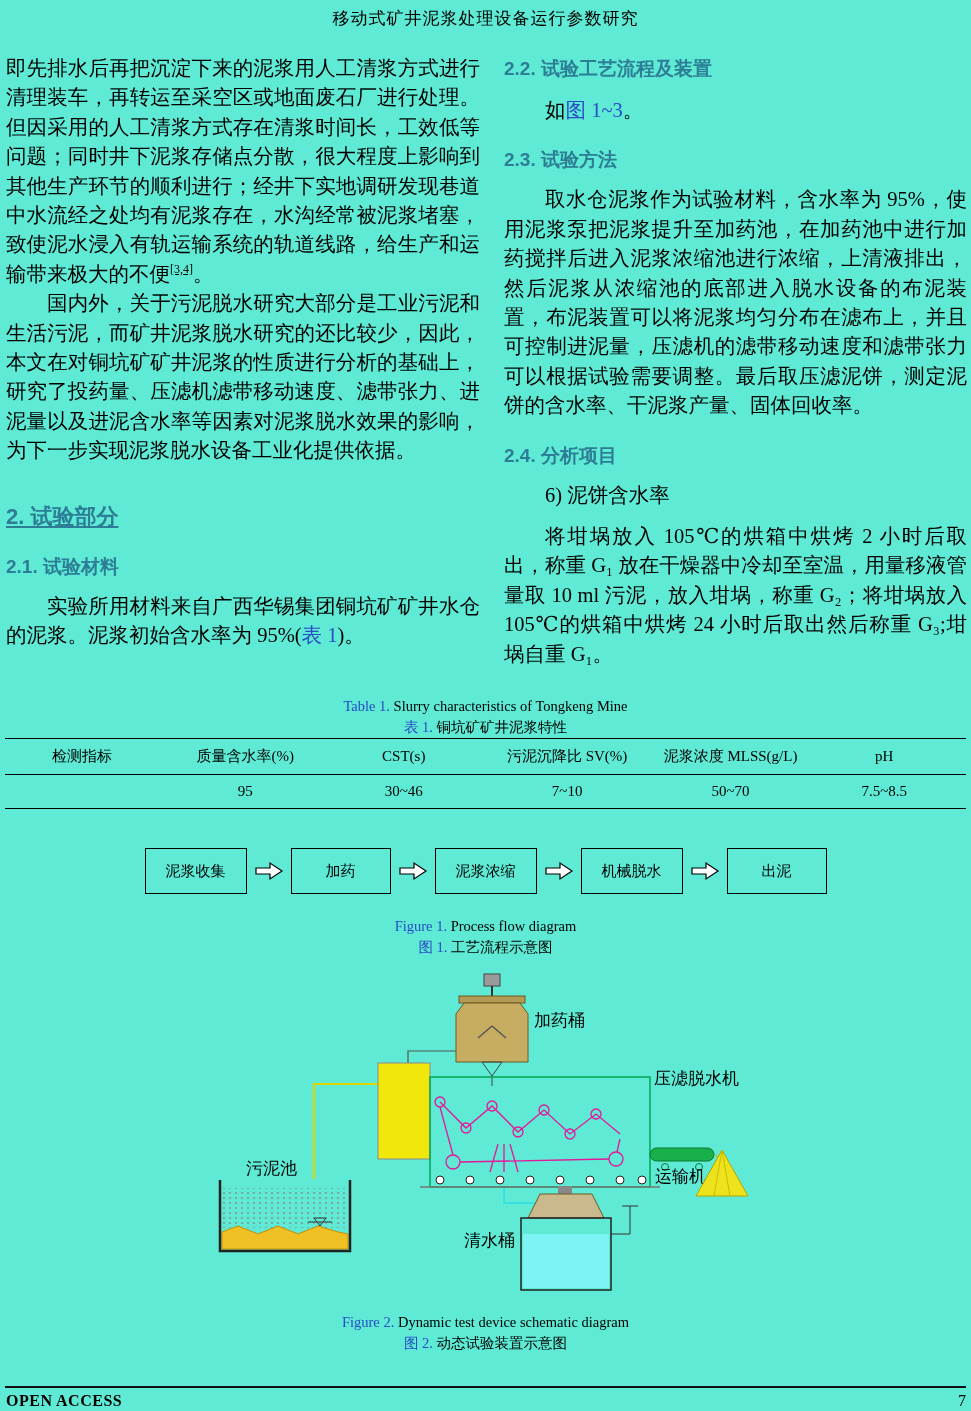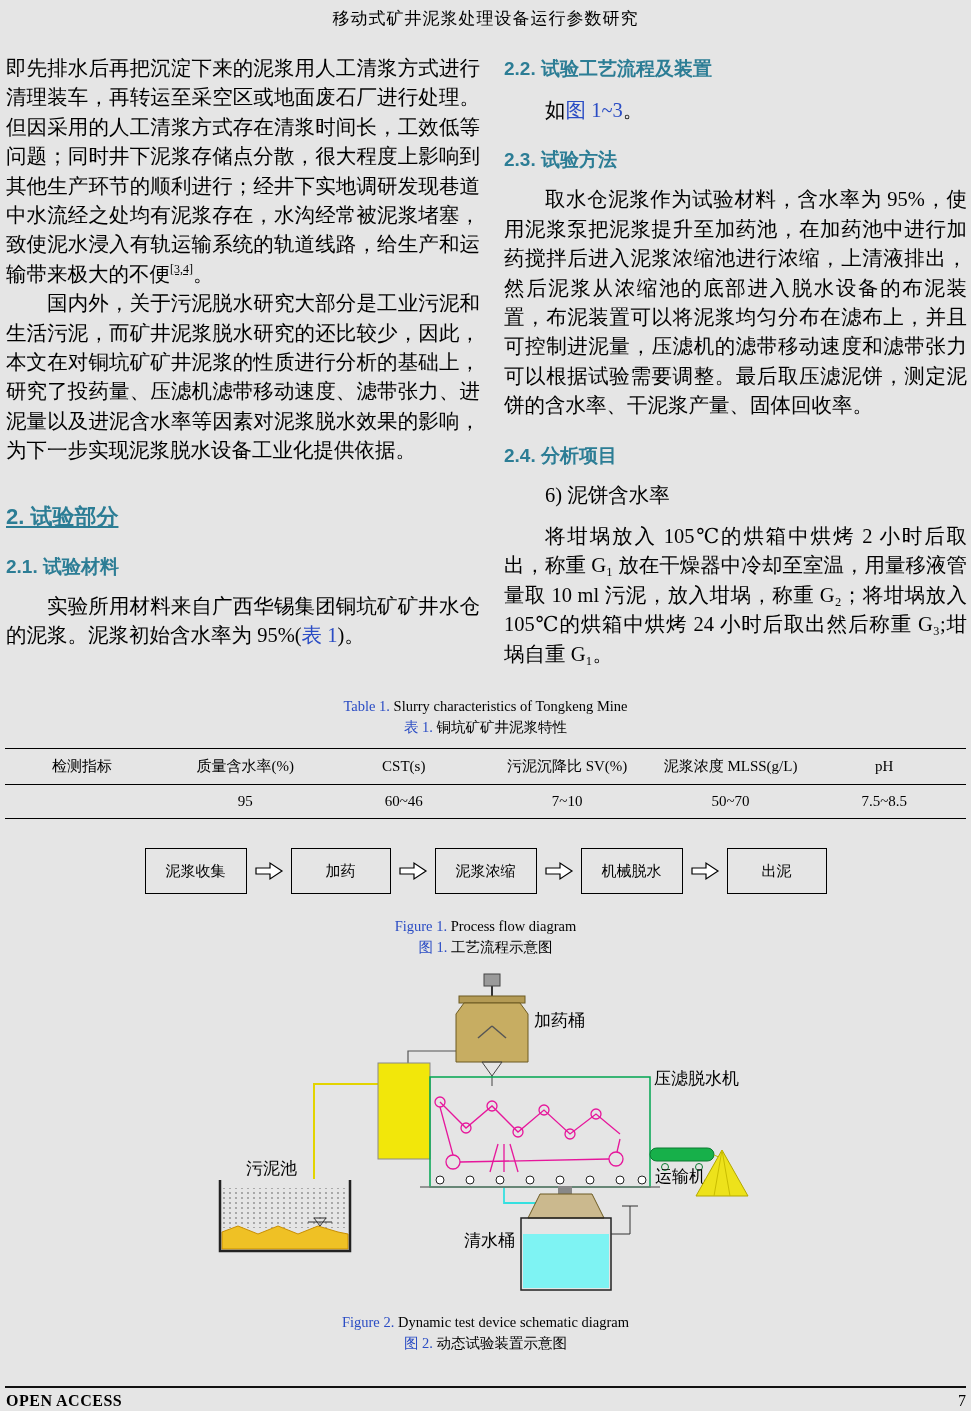--- a/index.html
+++ b/index.html
@@ -1,18 +1,18 @@
 <!DOCTYPE html>
 <html><head>
 <meta charset="utf-8">
 <style>
   * { margin:0; padding:0; box-sizing:border-box; }
   html,body { background:#ffffff; }
   .page {
-    position:relative; width:971px; height:1411px; background:#e5e5e5;
+    position:relative; width:971px; height:1411px; background:#5eead4;
     font-family:"Liberation Serif","DejaVu Serif",serif; color:#000;
     overflow:hidden;
   }
   .header-title {
     position:absolute; top:7px; left:0; right:0;
     text-align:center; font-size:17px; letter-spacing:1px;
   }
   .col { position:absolute; top:54px; font-size:20.5px; line-height:29.4px; text-align:justify; }
   .col-left  { left:6px;   width:474px; }
   .col-right { left:504px; width:463px; }
@@ -29,21 +29,21 @@
   .col-right .h3.first { margin-top:2px; }
   .p { margin-top:12px; }
   .p-tight { margin-top:14px; }
   a.ref-link { color:#2A4CC4; text-decoration:none; cursor:pointer; }
   .blue { color:#2A4CC4; }
 
   
   .table1-wrap { position:absolute; top:696px; left:5px; width:961px; }
   .caption { text-align:center; font-size:14.5px; line-height:21px; font-weight:normal; }
   .table1-wrap table {
-    width:100%; margin-top:10px; border-collapse:collapse;
+    width:100%; border-collapse:collapse;
     border-top:1.5px solid #000; font-size:15px;
   }
   .table1-wrap th { font-weight:normal; text-align:center; padding:8px 2px; border-bottom:1px solid #000; }
   .table1-wrap td { text-align:center; padding:8px 2px; border-bottom:1.5px solid #000; height:32px; }
 
   
   .flow { position:absolute; top:848px; left:0; width:971px; display:flex; justify-content:center; align-items:center; }
   .flow-box {
     border:1px solid #000; height:46px; min-width:100px; padding:0 20px;
     display:flex; align-items:center; justify-content:center; font-size:15px; white-space:nowrap;
@@ -109,21 +109,21 @@
           <th>CST(s)</th>
           <th>污泥沉降比 SV(%)</th>
           <th>泥浆浓度 MLSS(g/L)</th>
           <th>pH</th>
         </tr>
       </thead>
       <tbody>
         <tr>
           <td></td>
           <td>95</td>
-          <td>60~46</td>
+          <td>30~46</td>
           <td>7~10</td>
           <td>50~70</td>
           <td>7.5~8.5</td>
         </tr>
       </tbody>
     </table>
   </div>
 
   <div class="flow">
     <div class="flow-box">泥浆收集</div>

